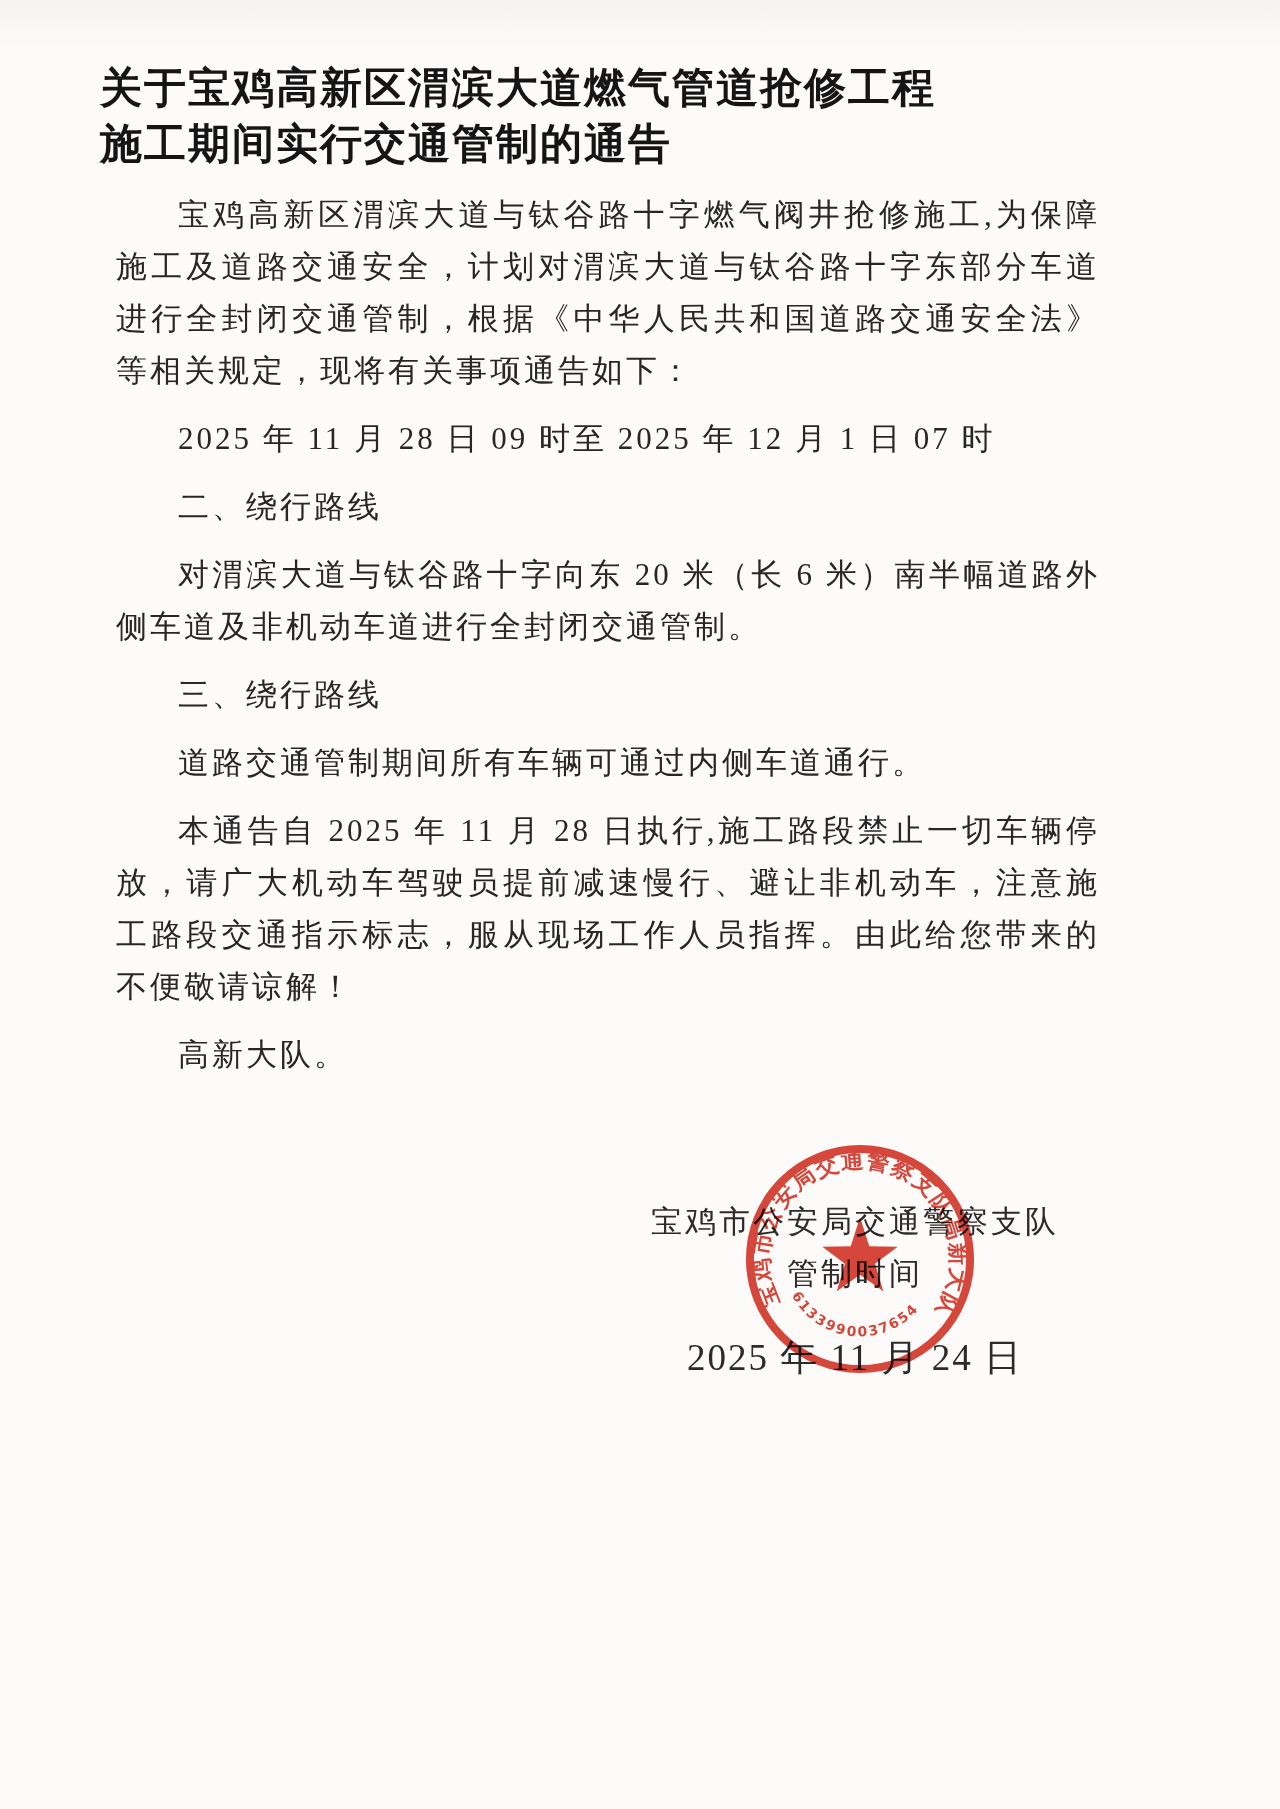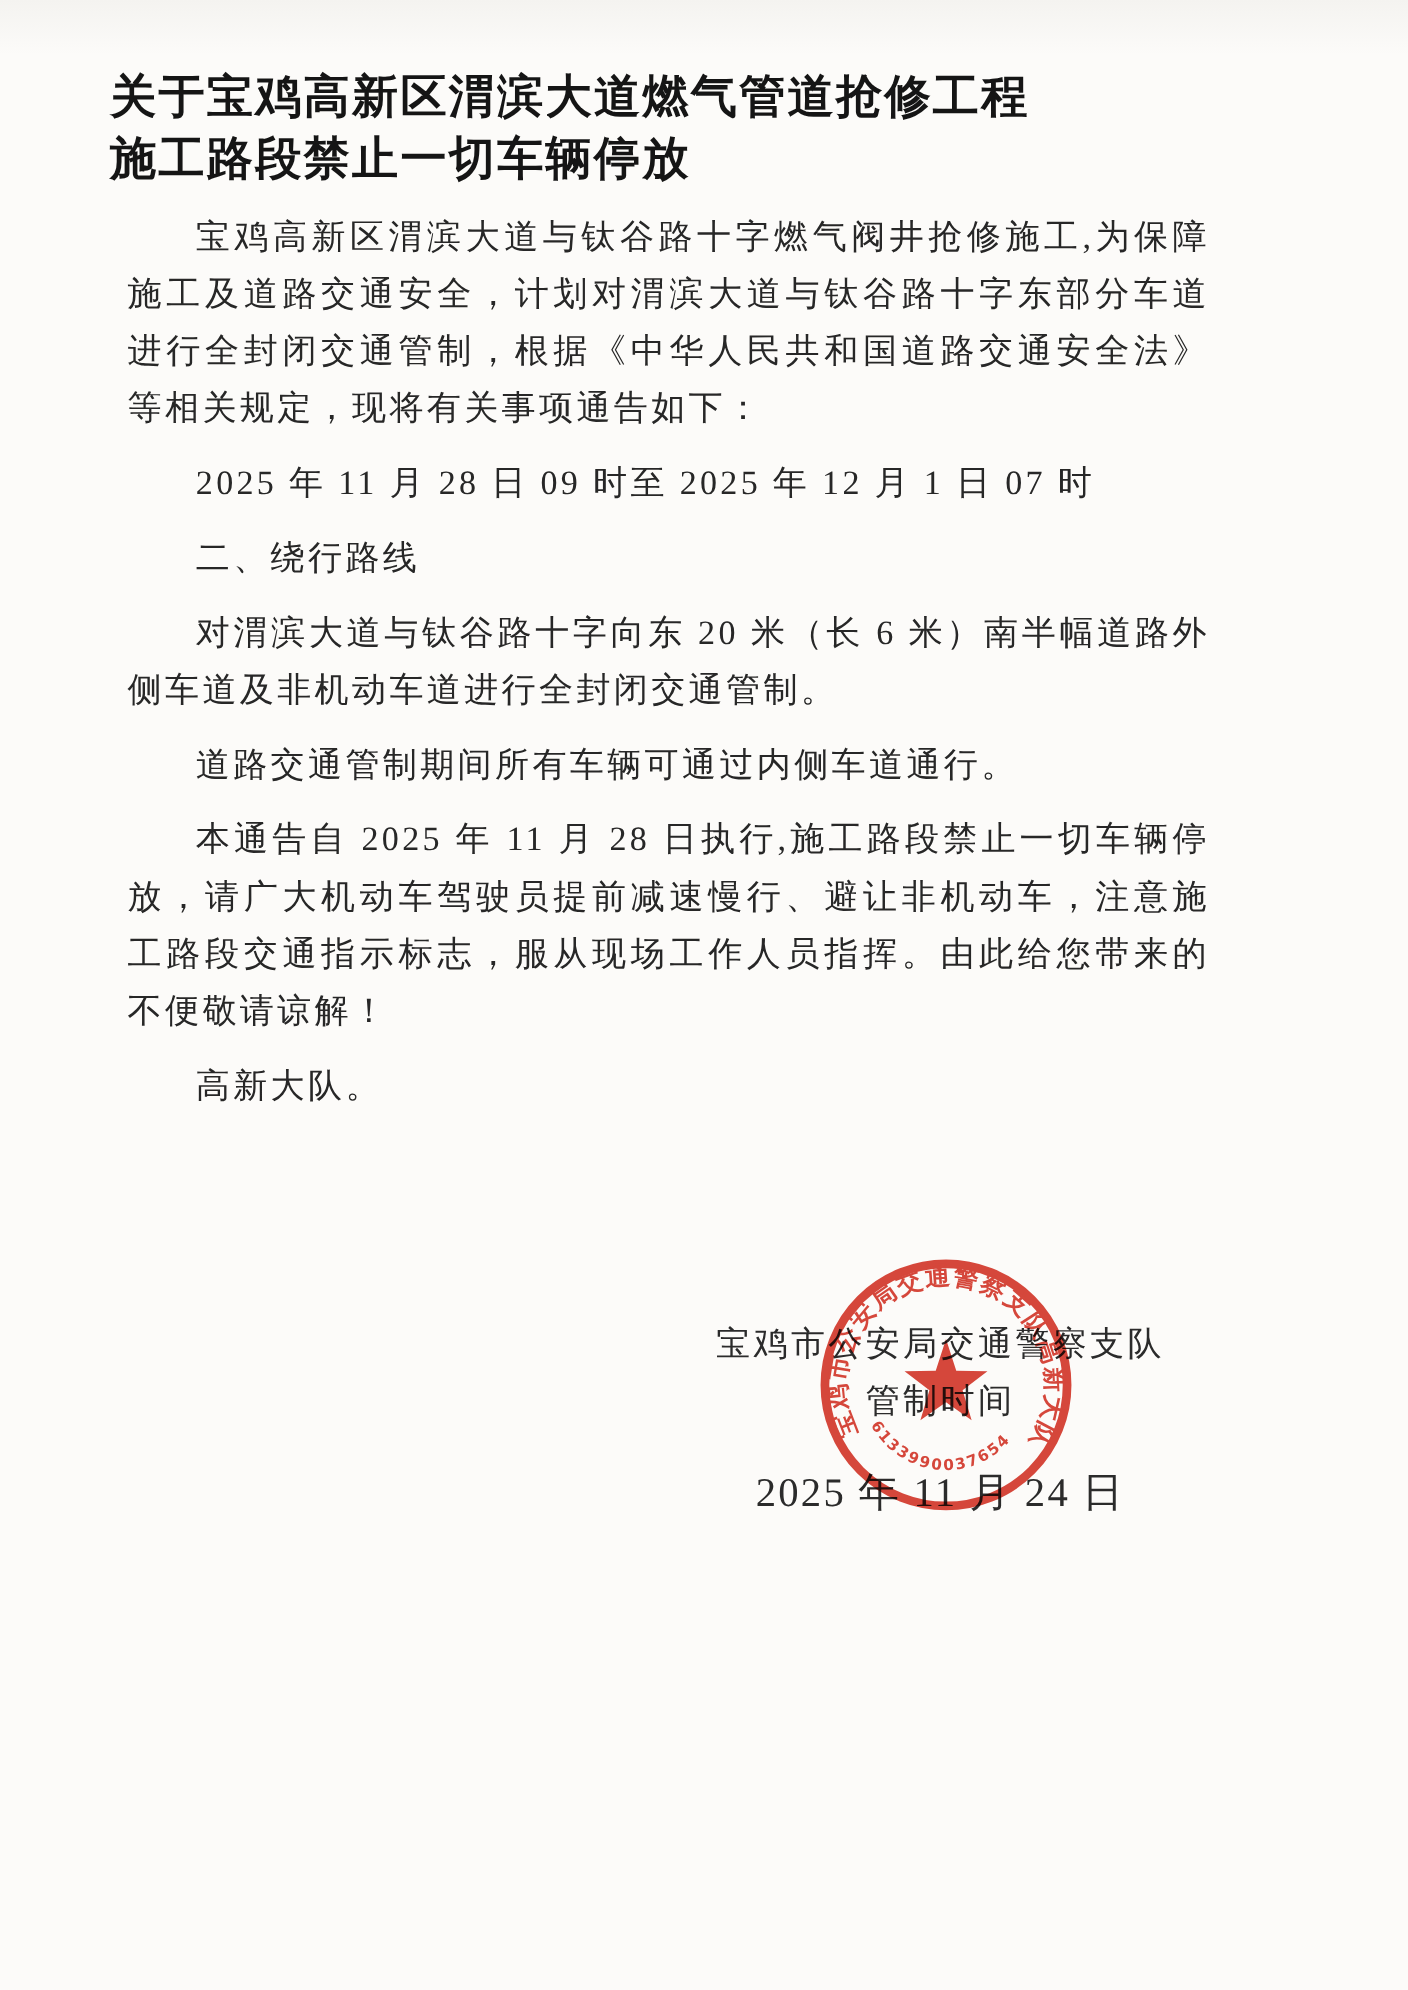--- a/index.html
+++ b/index.html
@@ -82,27 +82,28 @@
   }
 </style>
 </head>
 <body>
 
 <div class="page">
 
   <div class="content">
     <h1 class="title">
       <span class="title-line">关于宝鸡高新区渭滨大道燃气管道抢修工程</span>
-      <span class="title-line">施工路段禁止一切车辆停放</span>
+      <span class="title-line">施工期间实行交通管制的通告</span>
     </h1>
     <div class="body">
         <p class="para">宝鸡高新区渭滨大道与钛谷路十字燃气阀井抢修施工,为保障施工及道路交通安全，计划对渭滨大道与钛谷路十字东部分车道进行全封闭交通管制，根据《中华人民共和国道路交通安全法》等相关规定，现将有关事项通告如下：</p>
         <p class="para">2025 年 11 月 28 日 09 时至 2025 年 12 月 1 日 07 时</p>
         <p class="para">二、绕行路线</p>
         <p class="para">对渭滨大道与钛谷路十字向东 20 米（长 6 米）南半幅道路外侧车道及非机动车道进行全封闭交通管制。</p>
+        <p class="para">三、绕行路线</p>
         <p class="para">道路交通管制期间所有车辆可通过内侧车道通行。</p>
         <p class="para">本通告自 2025 年 11 月 28 日执行,施工路段禁止一切车辆停放，请广大机动车驾驶员提前减速慢行、避让非机动车，注意施工路段交通指示标志，服从现场工作人员指挥。由此给您带来的不便敬请谅解！</p>
         <p class="para">高新大队。</p>
       </div>
   </div>
 
   <div class="signature">
     <div class="sig-line">宝鸡市公安局交通警察支队</div>
     <div class="sig-line">管制时间</div>
     <div class="sig-date">2025 年 11 月 24 日</div>

